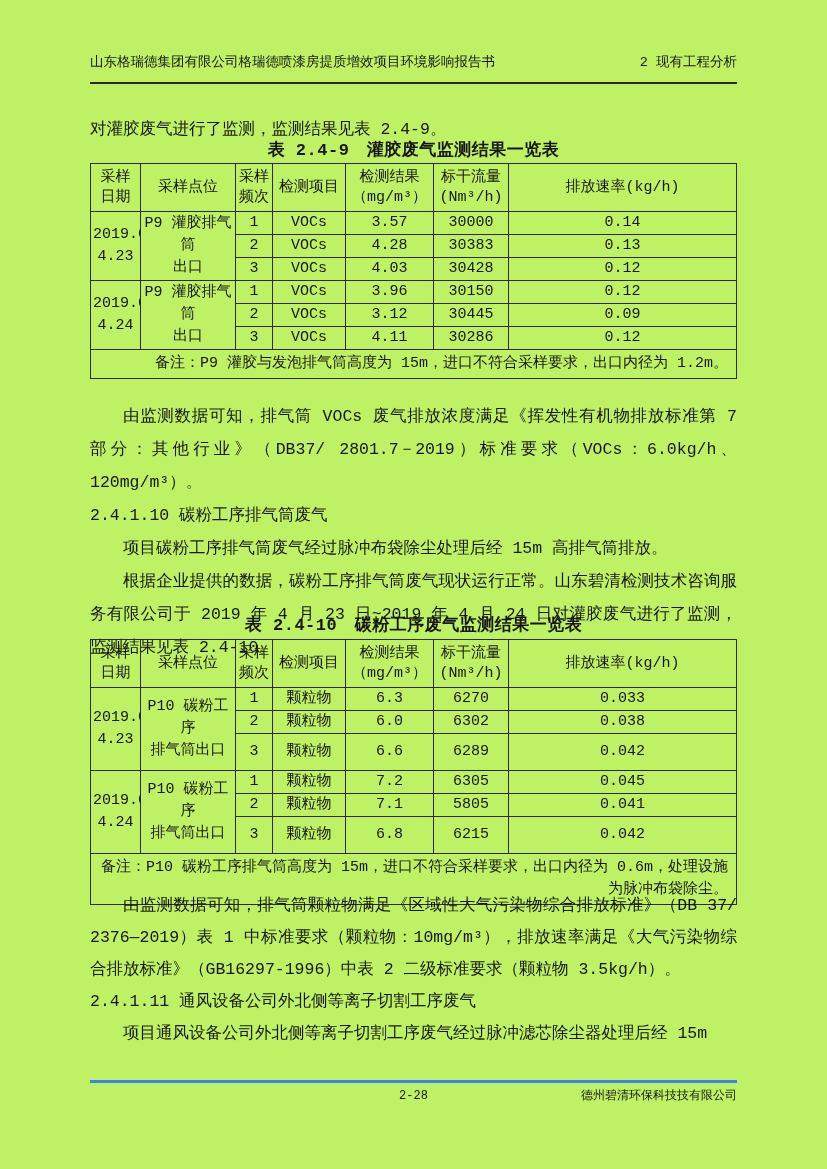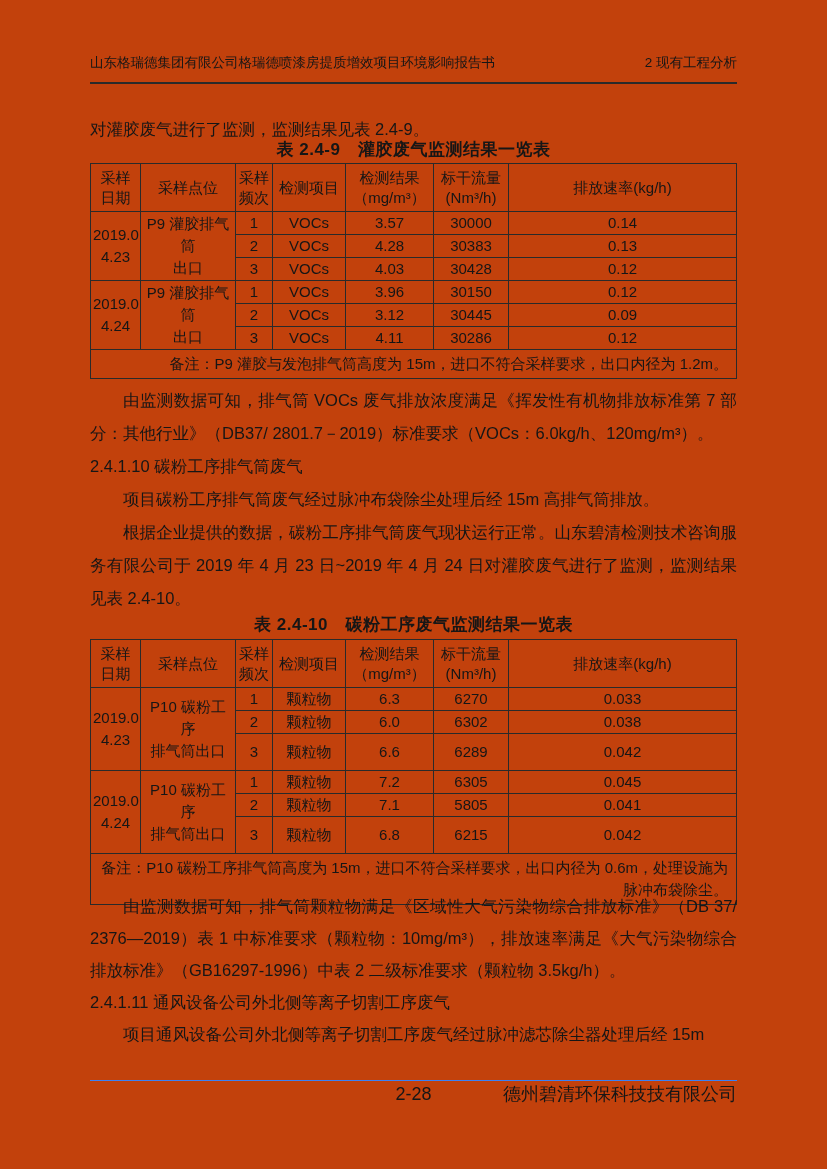--- a/index.html
+++ b/index.html
@@ -1,21 +1,21 @@
 <!DOCTYPE html>
 <html lang="zh"><head>
 <meta charset="utf-8">
 <style>
   * { margin:0; padding:0; box-sizing:border-box; }
   html,body { background:#ffffff; }
   .page {
     position:relative;
     width:827px; height:1169px;
-    background:#c2410c;
-    font-family:Liberation Sans, sans-serif;
+    background:#bef264;
+    font-family:Liberation Mono, monospace;
     color:#161616;
     overflow:hidden;
   }
   .abs { position:absolute; left:90px; width:647px; }
 
   
   .running-header {
     top:54px;
     display:flex; justify-content:space-between; align-items:flex-end;
     font-size:13.5px; line-height:18px;
@@ -48,23 +48,23 @@
   tr.r td { height:23px; }
   tr.tall td { height:37px; }
   td.pre { white-space:pre-line;margin-top:8px; }
   td.note {
     text-align:right; padding:3px 8px; line-height:22px;
   }
 
   
   .running-footer {
     top:1080px;
-    border-top:1px solid #3b82f6;
+    border-top:3px solid #3b82f6;
     padding-top:5px;
-    font-size:18px; line-height:17px;
+    font-size:12px; line-height:17px;
     display:flex; align-items:flex-start;
   }
   .running-footer .spacer { flex:1; }
   .running-footer .right { flex:1; text-align:right; }
 </style>
 </head>
 <body>
 
 <div class="page">
 
@@ -150,21 +150,21 @@
       <td>4.11</td>
       <td>30286</td>
       <td>0.12</td>
     </tr>
     <tr>
       <td colspan="7" class="note">备注：P9 灌胶与发泡排气筒高度为 15m，进口不符合采样要求，出口内径为 1.2m。</td>
     </tr>
   </tbody>
     </table>
 
-  <div class="abs" style="top:384px;">
+  <div class="abs" style="top:400px;">
     <p class="para indent">由监测数据可知，排气筒 VOCs 废气排放浓度满足《挥发性有机物排放标准第 7 部分：其他行业》（DB37/ 2801.7－2019）标准要求（VOCs：6.0kg/h、120mg/m³）。</p>
     <p class="heading" style="line-height:33px;">2.4.1.10 碳粉工序排气筒废气</p>
     <p class="para indent">项目碳粉工序排气筒废气经过脉冲布袋除尘处理后经 15m 高排气筒排放。</p>
     <p class="para indent">根据企业提供的数据，碳粉工序排气筒废气现状运行正常。山东碧清检测技术咨询服务有限公司于 2019 年 4 月 23 日~2019 年 4 月 24 日对灌胶废气进行了监测，监测结果见表 2.4-10。</p>
   </div>
 
   <div class="abs table-title" style="top:613px;">表 2.4-10　碳粉工序废气监测结果一览表</div>
 
   <table class="abs" style="top:639px;">
     <colgroup>

